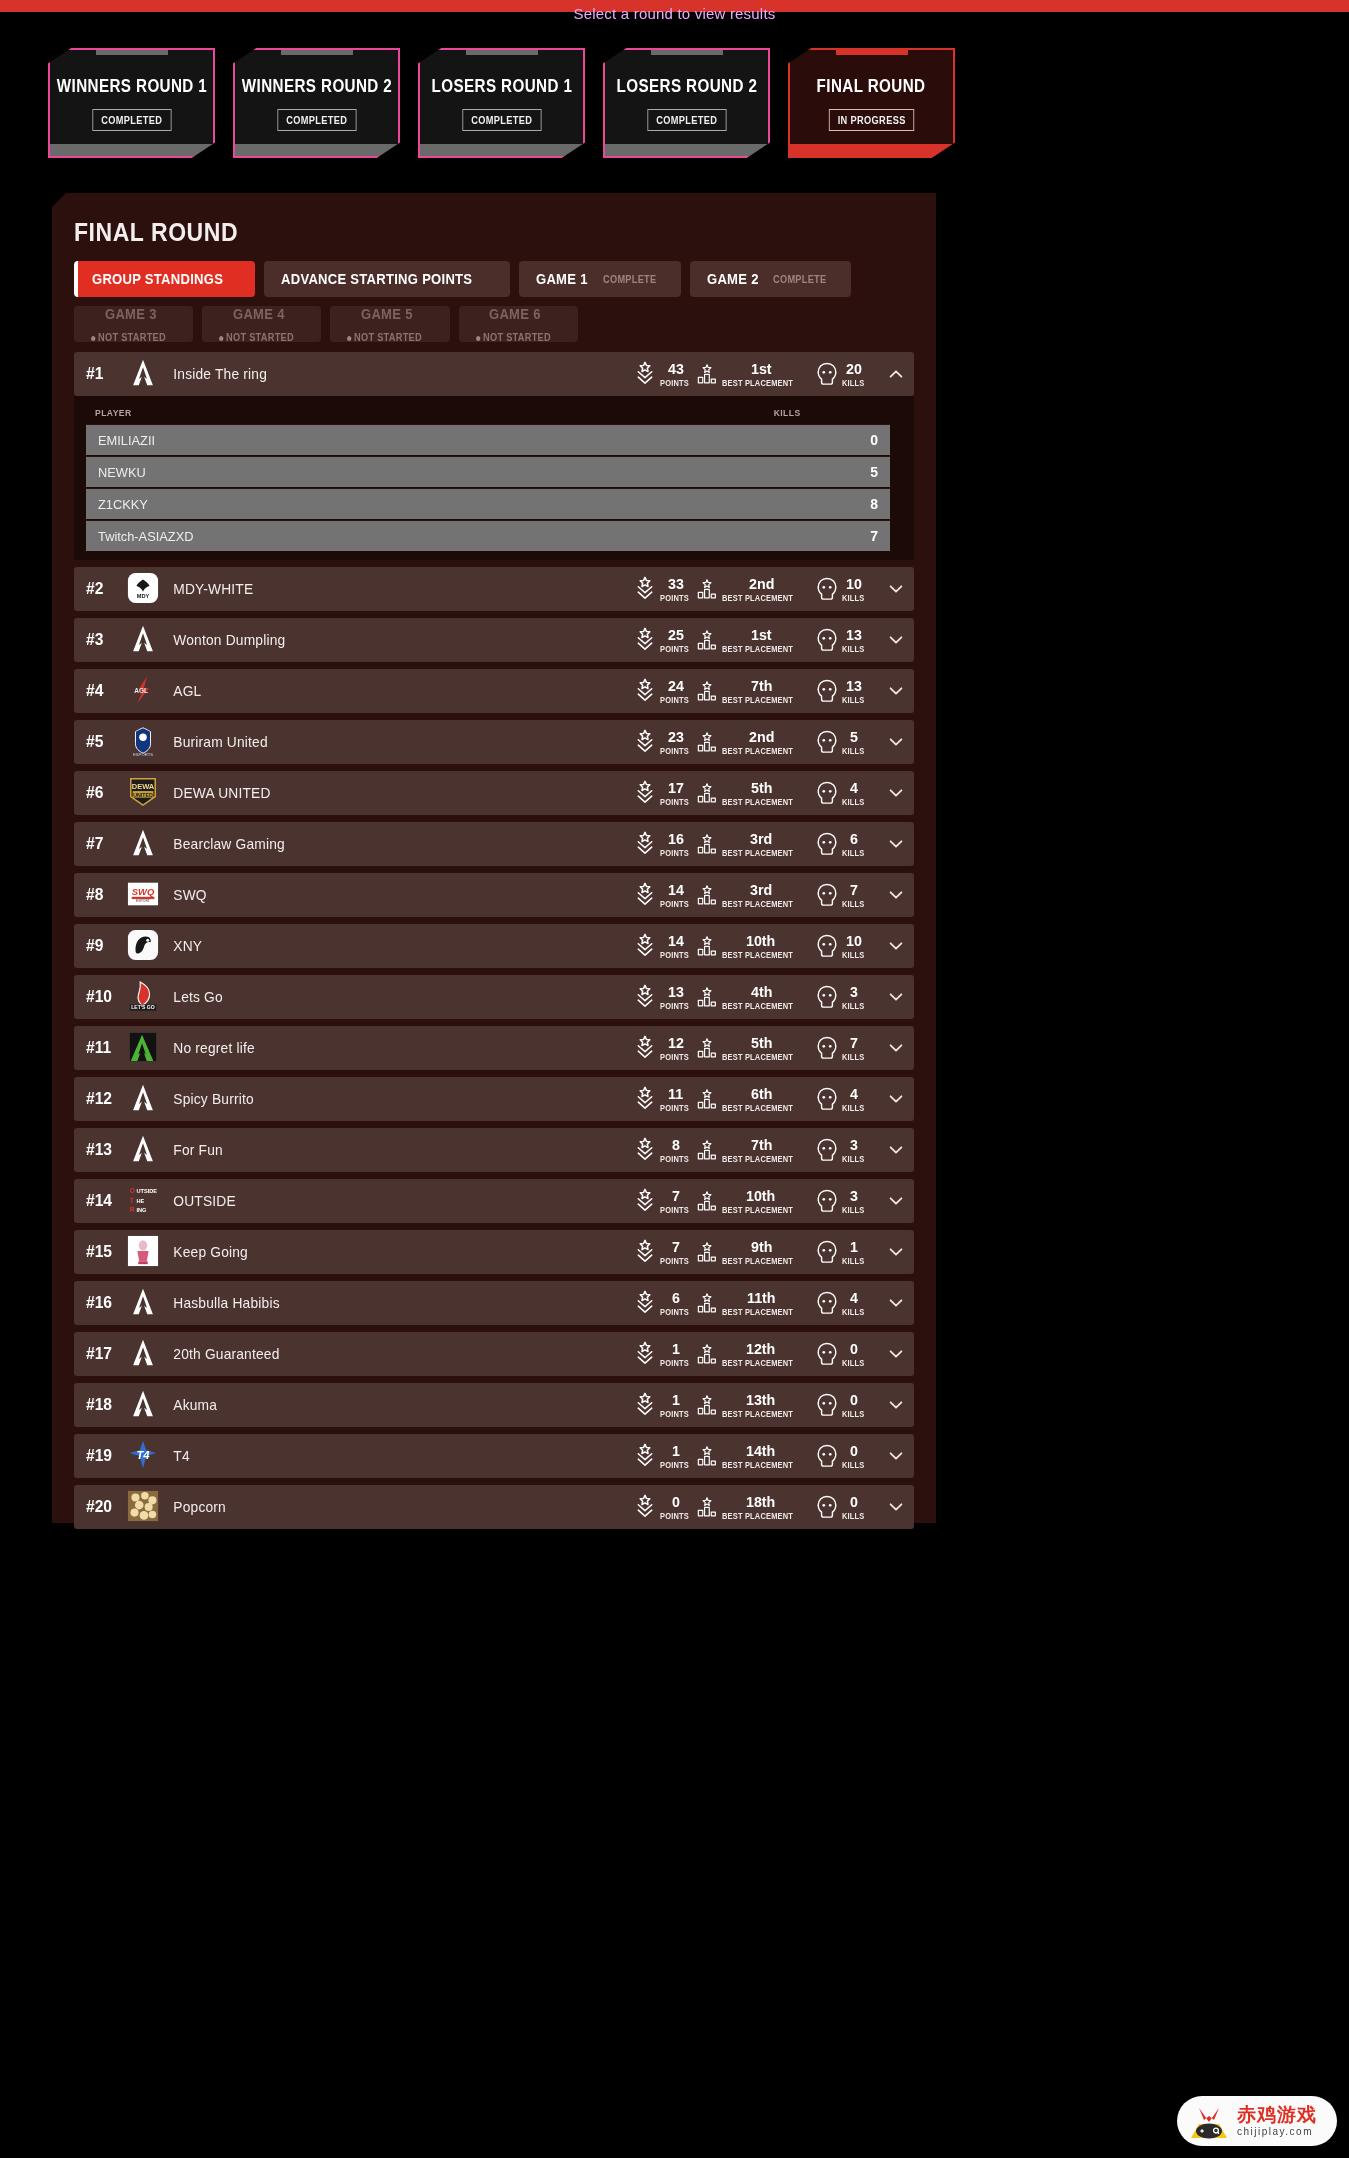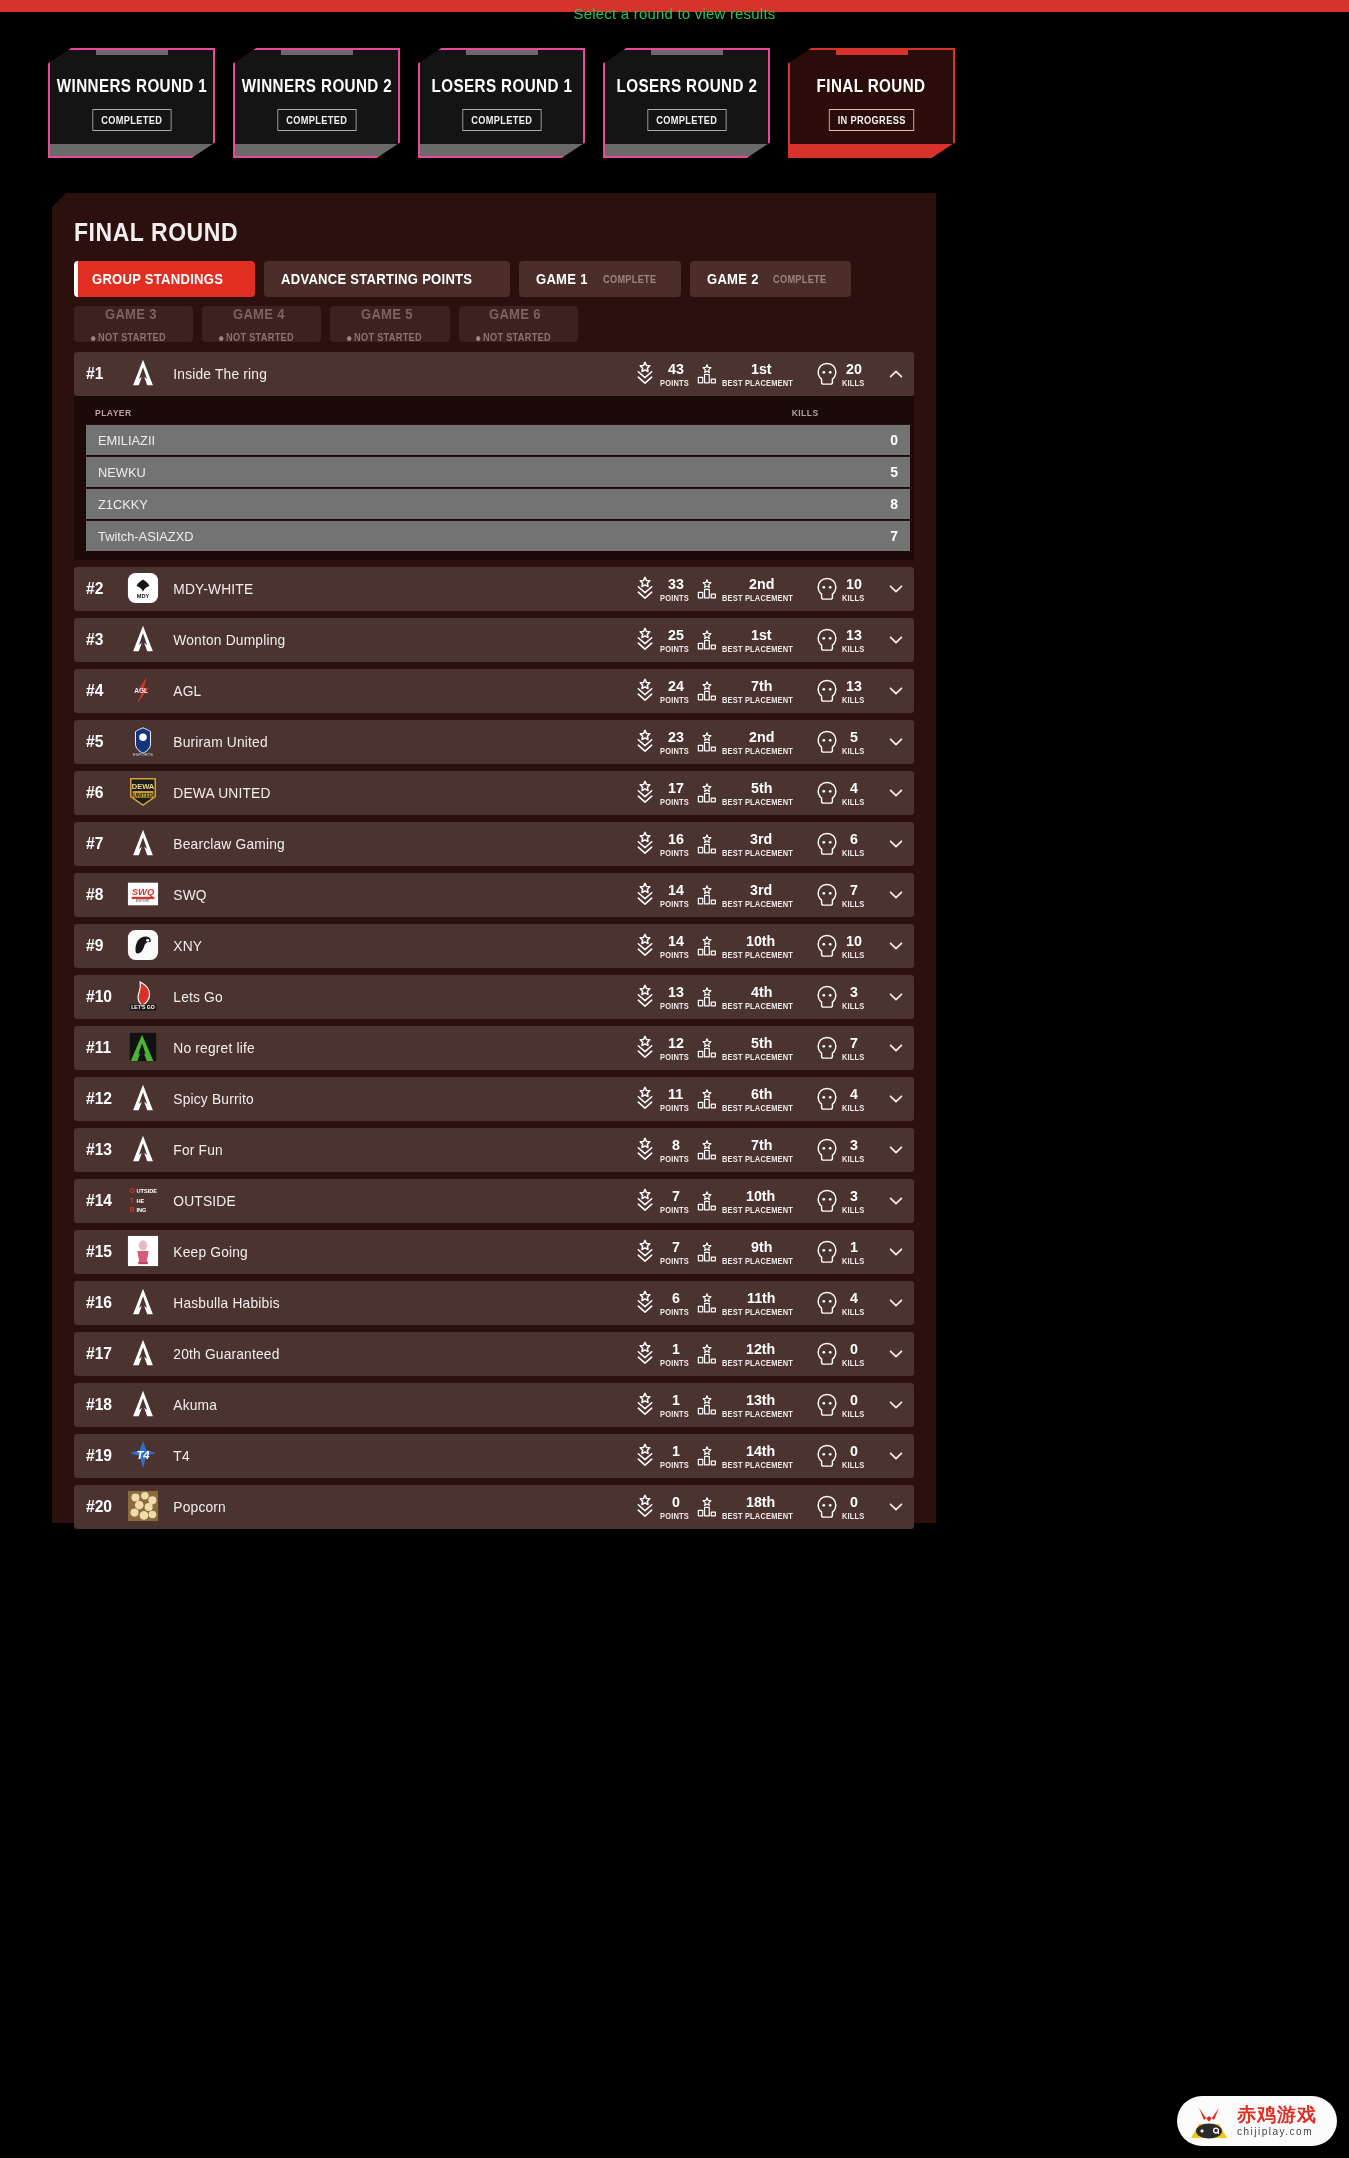--- a/index.html
+++ b/index.html
@@ -8,21 +8,21 @@
     background:#000;
     font-family:"Liberation Sans", sans-serif;
     overflow:hidden;
   }
   #root{ position:relative; width:1349px; height:2158px; background:#000; }
 
   
   .topbar{ position:absolute; left:0; top:0; width:1349px; height:12px; background:#d8332a; }
   .banner-caption{
     position:absolute; left:0; top:5px; width:1349px; text-align:center;
-    color:#22c55e; font-size:15px; letter-spacing:.2px;
+    color:#f0abfc; font-size:15px; letter-spacing:.2px;
   }
 
   
   .rounds{
     position:absolute; left:48px; top:48px; width:1254px; height:110px;
     display:flex; gap:18px;
   }
   .round-card{
     position:relative; width:167px; height:110px;
     background:#141414;
@@ -118,21 +118,21 @@
   .stat .sicon{ width:22px; height:30px; flex:none; display:flex; align-items:center; justify-content:center; }
   .stat .svals{ display:flex; flex-direction:column; align-items:center; line-height:1; }
   .stat .sval{ color:#ffffff; font-size:15.5px; font-weight:bold; transform:scaleX(.92); transform-origin:left center; }
   .stat .slab{ color:#efe9e9; font-size:8.5px; font-weight:bold; letter-spacing:.2px; transform:scaleX(.88); transform-origin:left center; margin-top:3px; }
   .stat-points{ width:62px; }
   .stat-place{ width:120px; }
   .stat-kills{ width:62px; }
   .chev{ width:36px; display:flex; align-items:center; justify-content:center; flex:none; }
 
   
-  .players{ background:#1c0a08; padding:4px 4px 8px 12px; }
+  .players{ background:#1c0a08; padding:4px 24px 8px 12px; }
   .players-head{
     display:flex; justify-content:space-between; padding:7px 10px 6px 10px;
     color:#b9a3a0; font-size:9.5px; font-weight:bold; letter-spacing:.5px;
     transform:scaleX(.9); transform-origin:left center;
   }
   .players-head .kh{ transform-origin:right center; }
   .player-row{
     display:flex; justify-content:space-between; align-items:center;
     height:31px; background:#737373; margin-bottom:1px; padding:0 12px;
     border-top:1px solid #2a1110;

